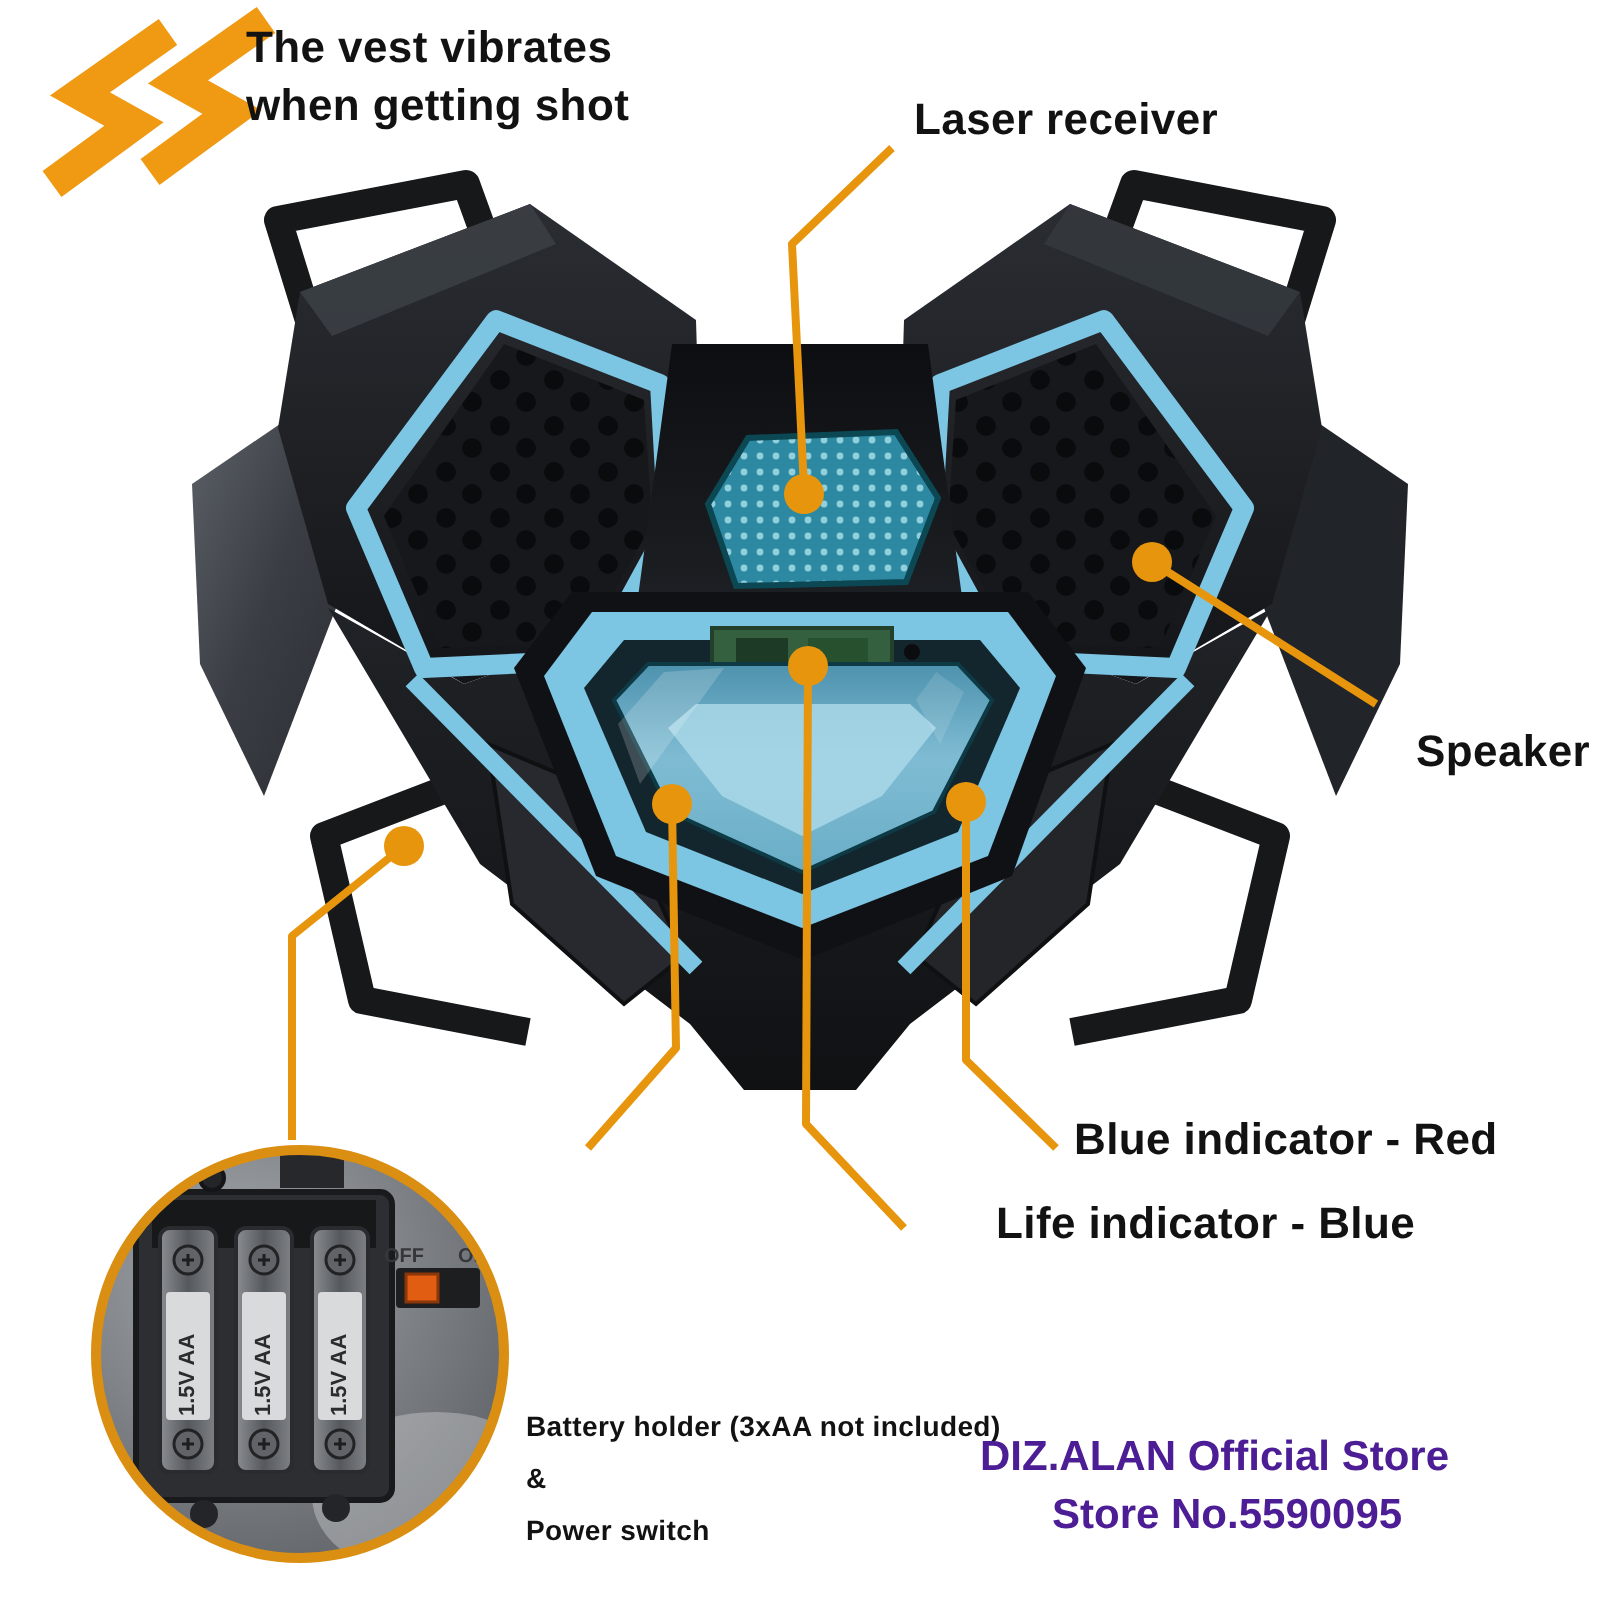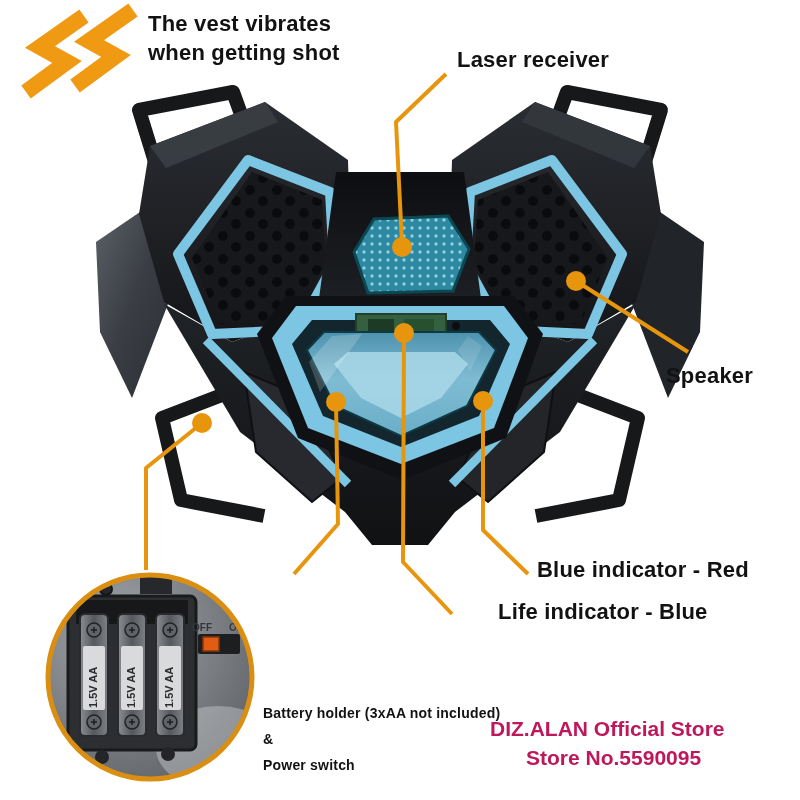--- a/index.html
+++ b/index.html
@@ -7,21 +7,21 @@
     position:relative;width:800px;height:800px;background:#ffffff;overflow:hidden;
     font-family:"Liberation Sans", sans-serif;
   }
   #scene{position:absolute;left:0;top:0;width:800px;height:800px;}
   .lbl{
     position:absolute;color:#121212;font-weight:700;font-size:22px;line-height:29px;
     white-space:nowrap;letter-spacing:0.2px;
   }
   .lbl span{display:block;}
   .watermark{
-    position:absolute;color:#be185d;font-weight:700;font-size:21px;white-space:nowrap;
+    position:absolute;color:#4c1d95;font-weight:700;font-size:21px;white-space:nowrap;
   }
 </style>
 </head>
 <body>
 
 <div id="canvas">
 
   <svg id="scene" viewBox="0 0 800 800">
     <defs>
       <linearGradient id="wingGrad" x1="0" y1="0" x2="0" y2="1">
@@ -183,28 +183,28 @@
     <g fill="#E8950E">
       <circle cx="402" cy="247" r="10"></circle>
       <circle cx="576" cy="281" r="10"></circle>
       <circle cx="336" cy="402" r="10"></circle>
       <circle cx="404" cy="333" r="10"></circle>
       <circle cx="483" cy="401" r="10"></circle>
       <circle cx="202" cy="423" r="10"></circle>
     </g>
   </svg>
 
-  <div class="lbl" style="left:148px;top:9px;">
+  <div class="lbl" style="left:123px;top:9px;">
     <span>The vest vibrates</span>
     <span>when getting shot</span>
   </div>
 
   <div class="lbl" style="left:457px;top:45px;">Laser receiver</div>
 
-  <div class="lbl" style="left:666px;top:361px;">Speaker</div>
+  <div class="lbl" style="left:708px;top:361px;">Speaker</div>
 
   <div class="lbl" style="left:537px;top:555px;">Blue indicator - Red</div>
 
   <div class="lbl" style="left:462px;top:597px;margin-left:36px;">Life indicator - Blue</div>
 
   <div class="lbl" style="left:272px;top:587px;">
   </div>
 
   <div class="lbl" style="left:263px;top:700px;font-size:14px;line-height:26px;">
     <span>Battery holder (3xAA not included)</span>

